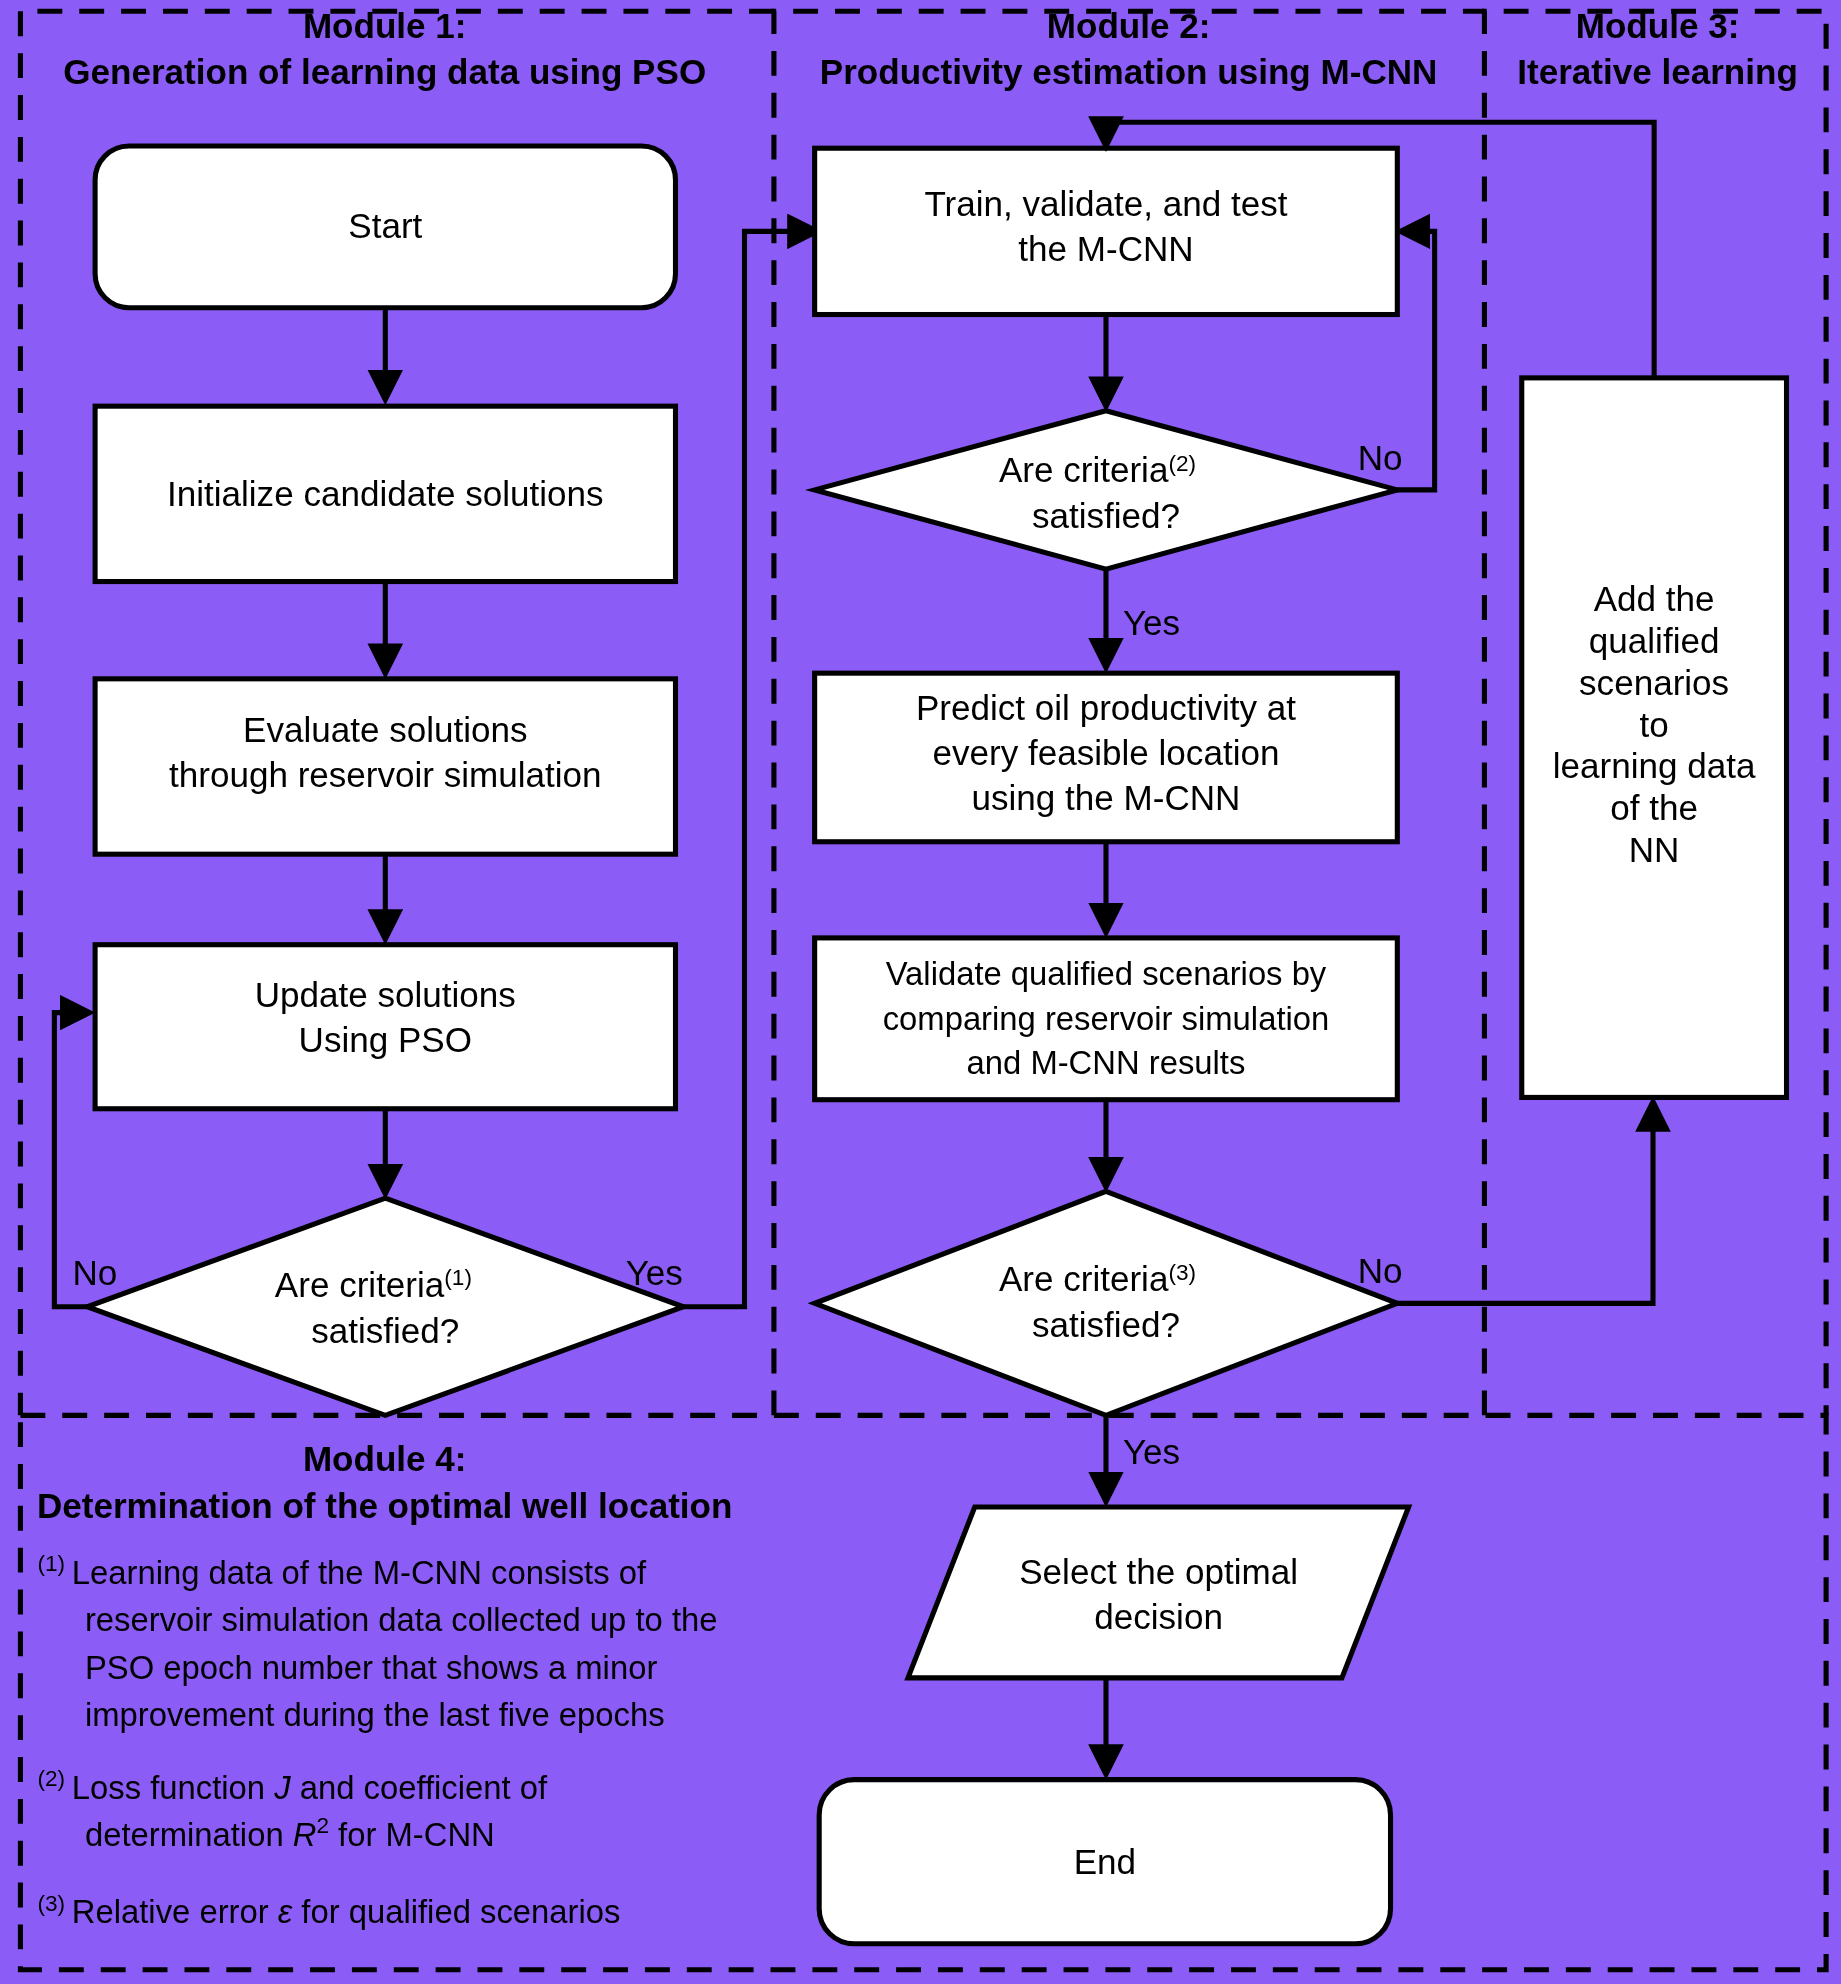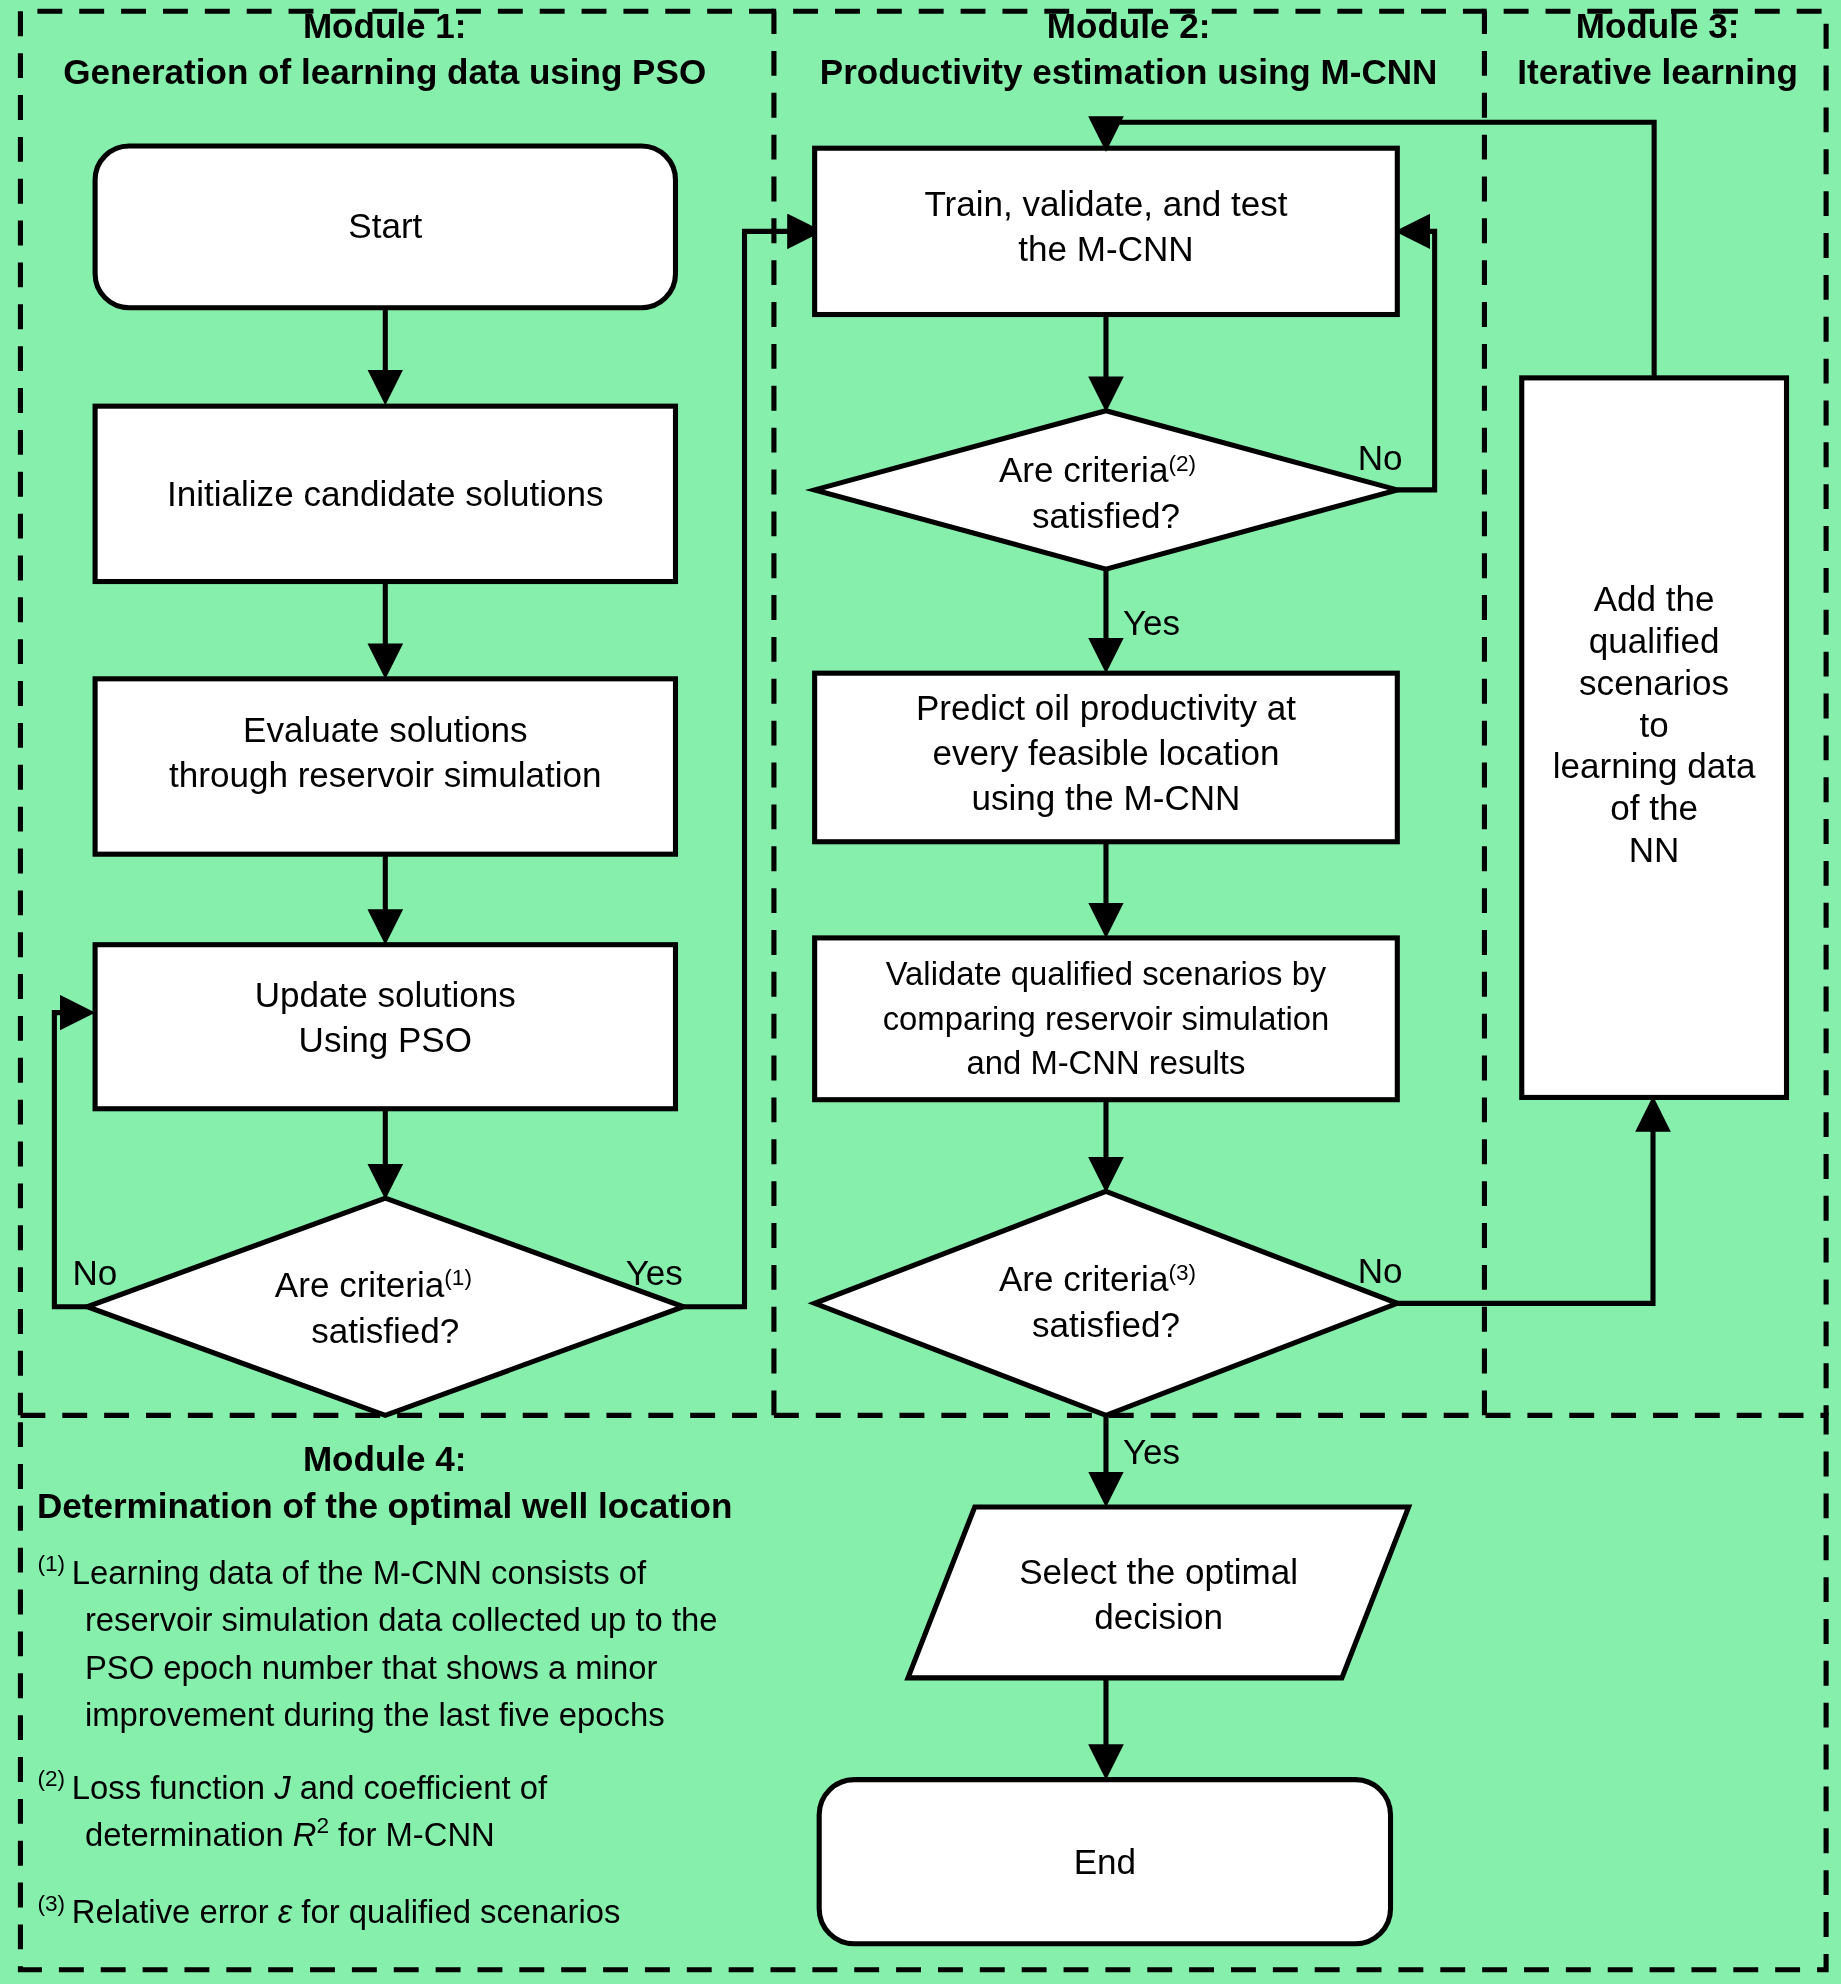--- a/index.html
+++ b/index.html
@@ -1,17 +1,17 @@
 <!DOCTYPE html>
 <html style="font-size:9px"><head>
 <meta charset="utf-8">
 <style>
   html,body{margin:0;padding:0;background:#ffffff;}
   body{font-family:"Liberation Sans", sans-serif;}
-  #stage{position:relative;width:1842px;height:1985px;background:#86efac;overflow:hidden;}
+  #stage{position:relative;width:1842px;height:1985px;background:#8b5cf6;overflow:hidden;}
   svg{display:block;}
   .shape{fill:#ffffff;stroke:#000000;stroke-width:9;}
   .conn{fill:none;stroke:#000000;stroke-width:9;}
   .panel{fill:none;stroke:#000000;stroke-width:9;stroke-dasharray:44 30;}
   .nodetext{font-family:"Liberation Sans", sans-serif;font-size:62px;fill:#000;text-anchor:middle;}
   .nodetext.small{font-size:58px;}
   .hdr{font-family:"Liberation Sans", sans-serif;font-size:62px;font-weight:bold;fill:#000;text-anchor:middle;}
   .edgelbl{font-family:"Liberation Sans", sans-serif;font-size:62px;fill:#000;}
   .foot{font-family:"Liberation Sans", sans-serif;font-size:58px;fill:#000;}
   .sup{font-size:40px;}

